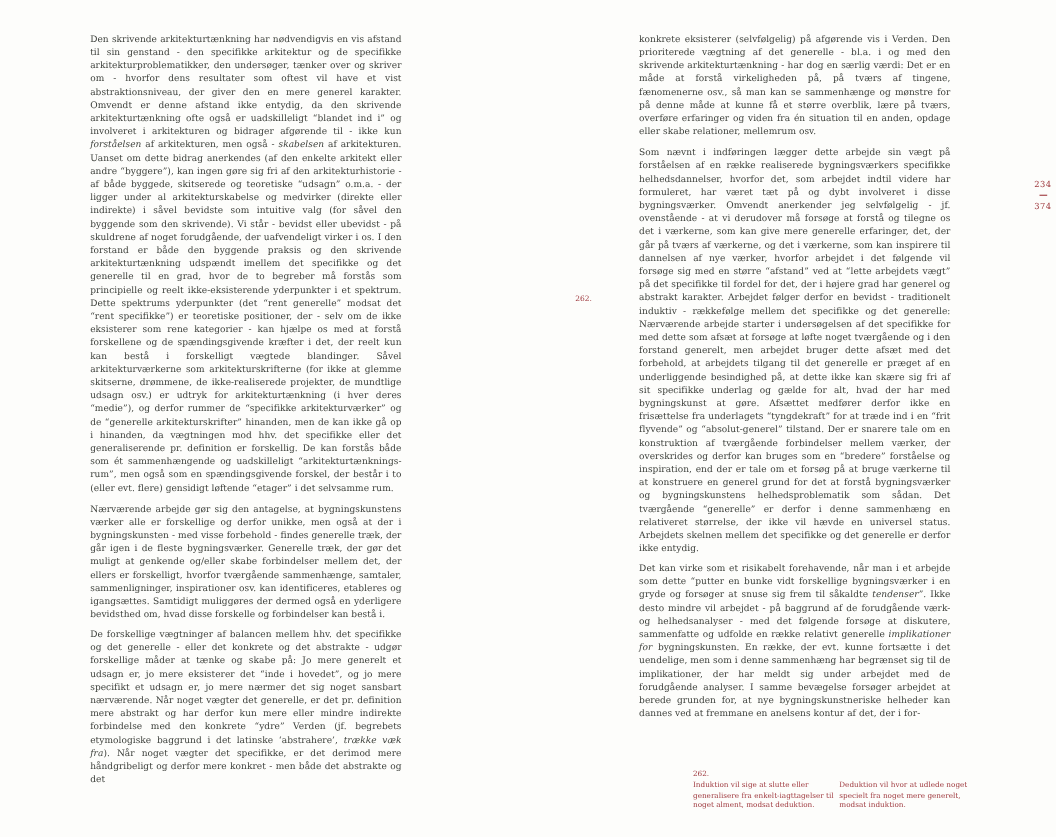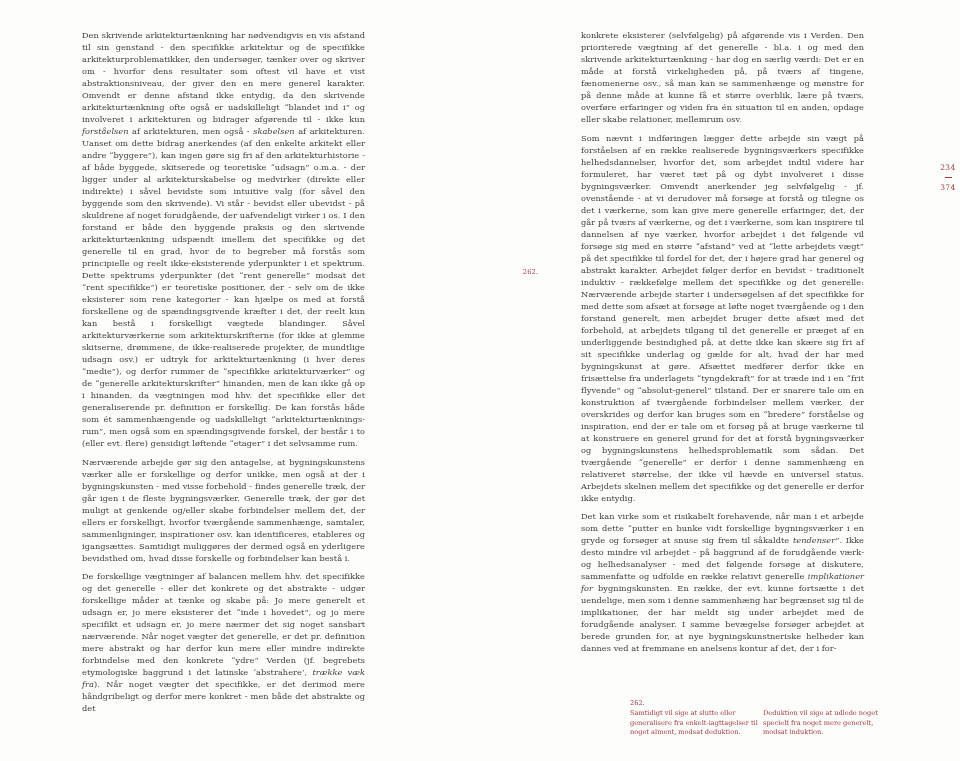--- a/index.html
+++ b/index.html
@@ -66,20 +66,20 @@
   <div class="folio">
     <div>234</div>
     <div class="folio-dash"></div>
     <div>374</div>
   </div>
 
   <div class="margin-note">262.</div>
 
   <div class="footnote fn1">
     <div class="fn-num">262.</div>
-    <div>Samtidigt vil sige at slutte eller generalisere fra enkelt-iagttagelser til noget alment, modsat deduktion.</div>
+    <div>Induktion vil sige at slutte eller generalisere fra enkelt-iagttagelser til noget alment, modsat deduktion.</div>
   </div>
 
   <div class="footnote fn2">
-    <div>Deduktion vil sige at udlede noget specielt fra noget mere generelt, modsat induktion.</div>
+    <div>Deduktion vil hvor at udlede noget specielt fra noget mere generelt, modsat induktion.</div>
   </div>
 
 </div>
 
 </body></html>

